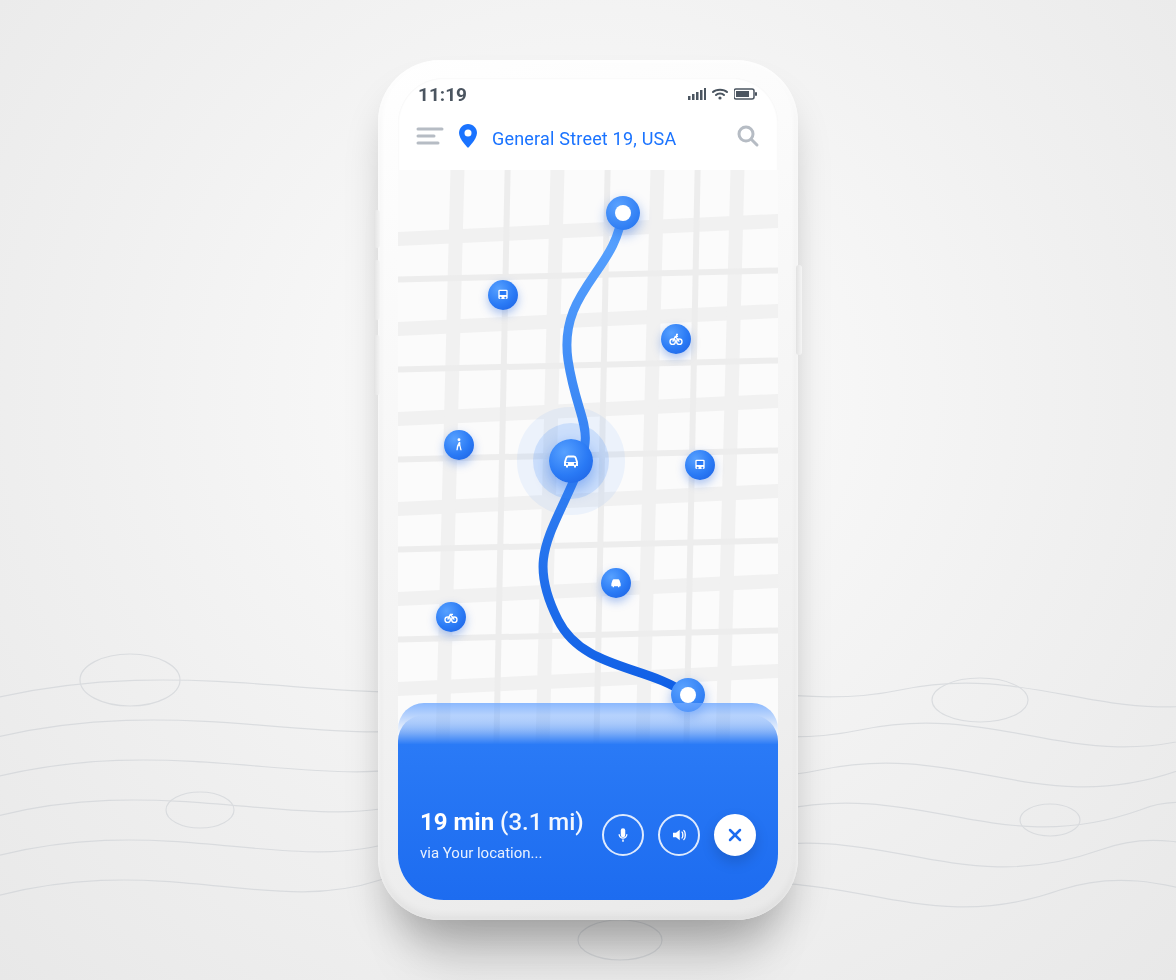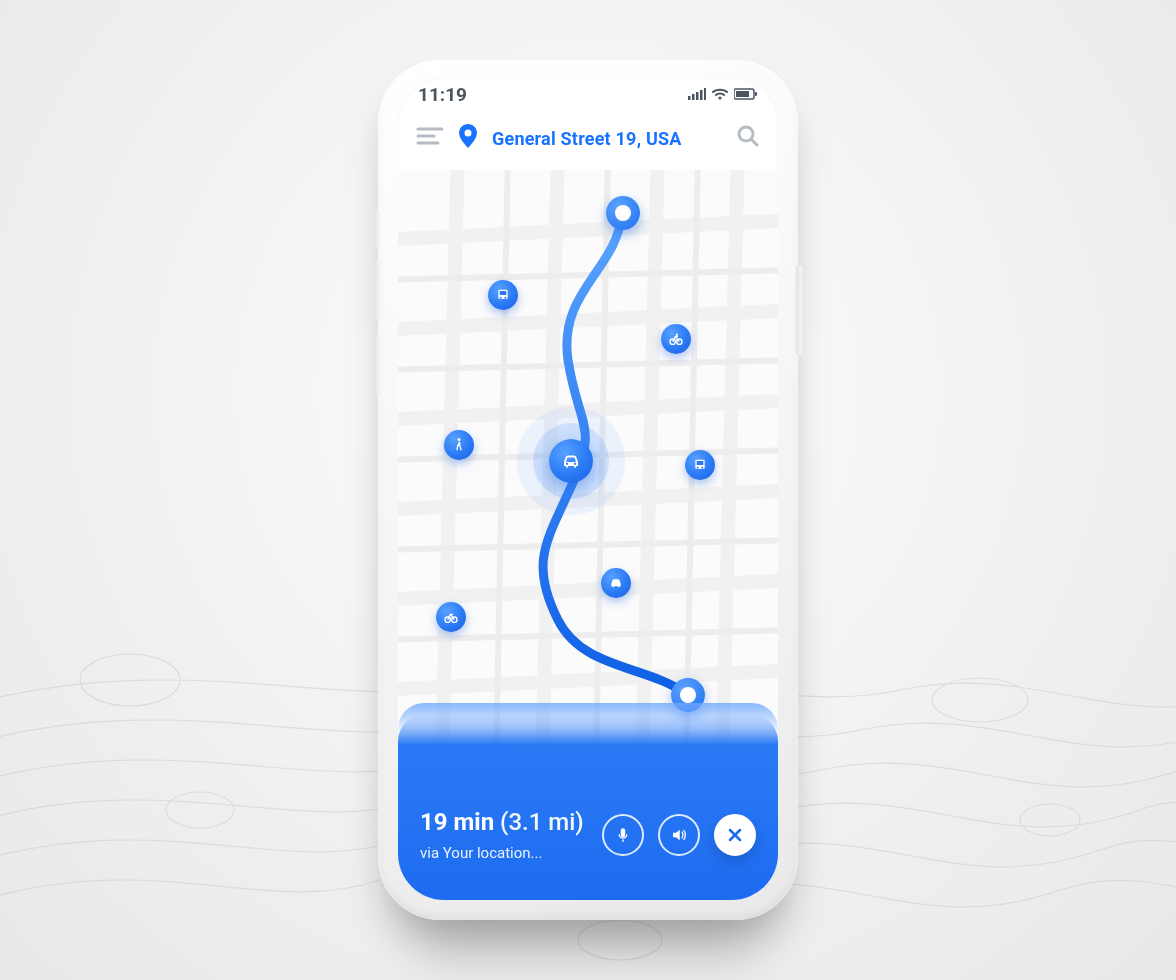--- a/index.html
+++ b/index.html
@@ -59,21 +59,21 @@
 .status-right { display:flex; align-items:center; gap:6px; }
 .status-right svg { display:block; }
 
 
 .header {
   height:56px; display:flex; align-items:center; gap:14px; padding:0 18px;
 }
 .menu-icon, .search-icon { color:#b6bcc4; cursor:pointer; }
 .loc-pin { color:#1a73ff; }
 .address {
-  font-size:18px; font-weight:700; color:#1a73ff; letter-spacing:.2px;
+  font-size:18px; font-weight:400; color:#1a73ff; letter-spacing:.2px;
   flex:1;
 }
 
 
 .map {
   position:absolute; left:0; right:0; top:92px; bottom:0;
   background:#fbfbfb;
 }
 .map svg.roads { position:absolute; inset:0; width:100%; height:100%; }
 

